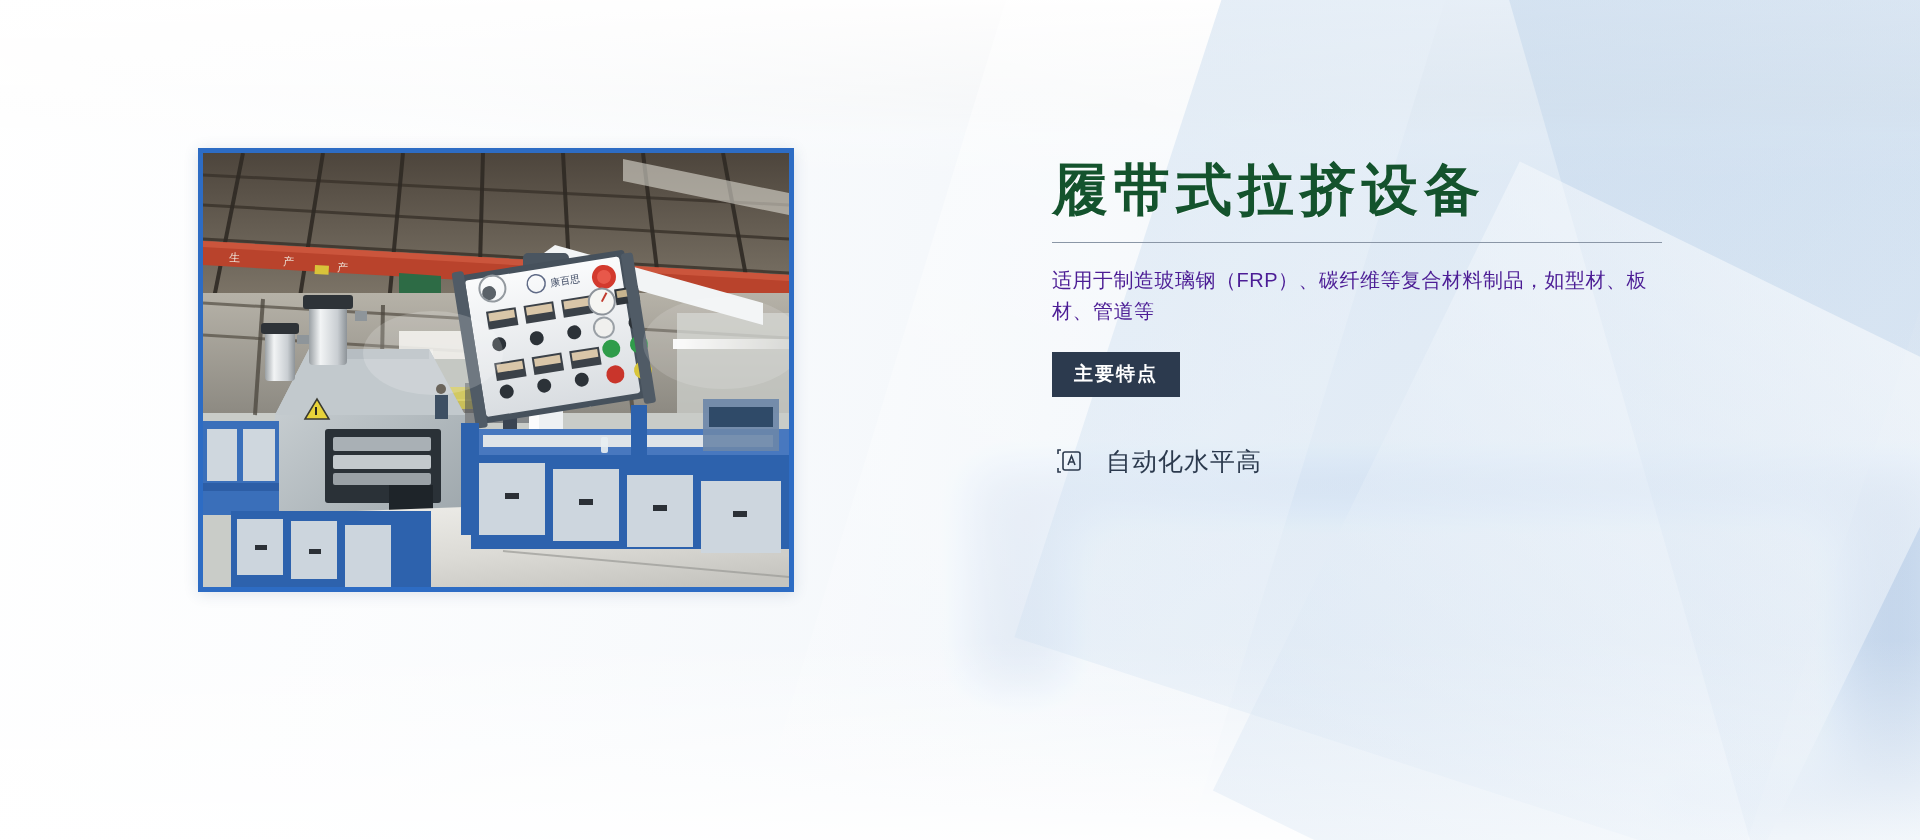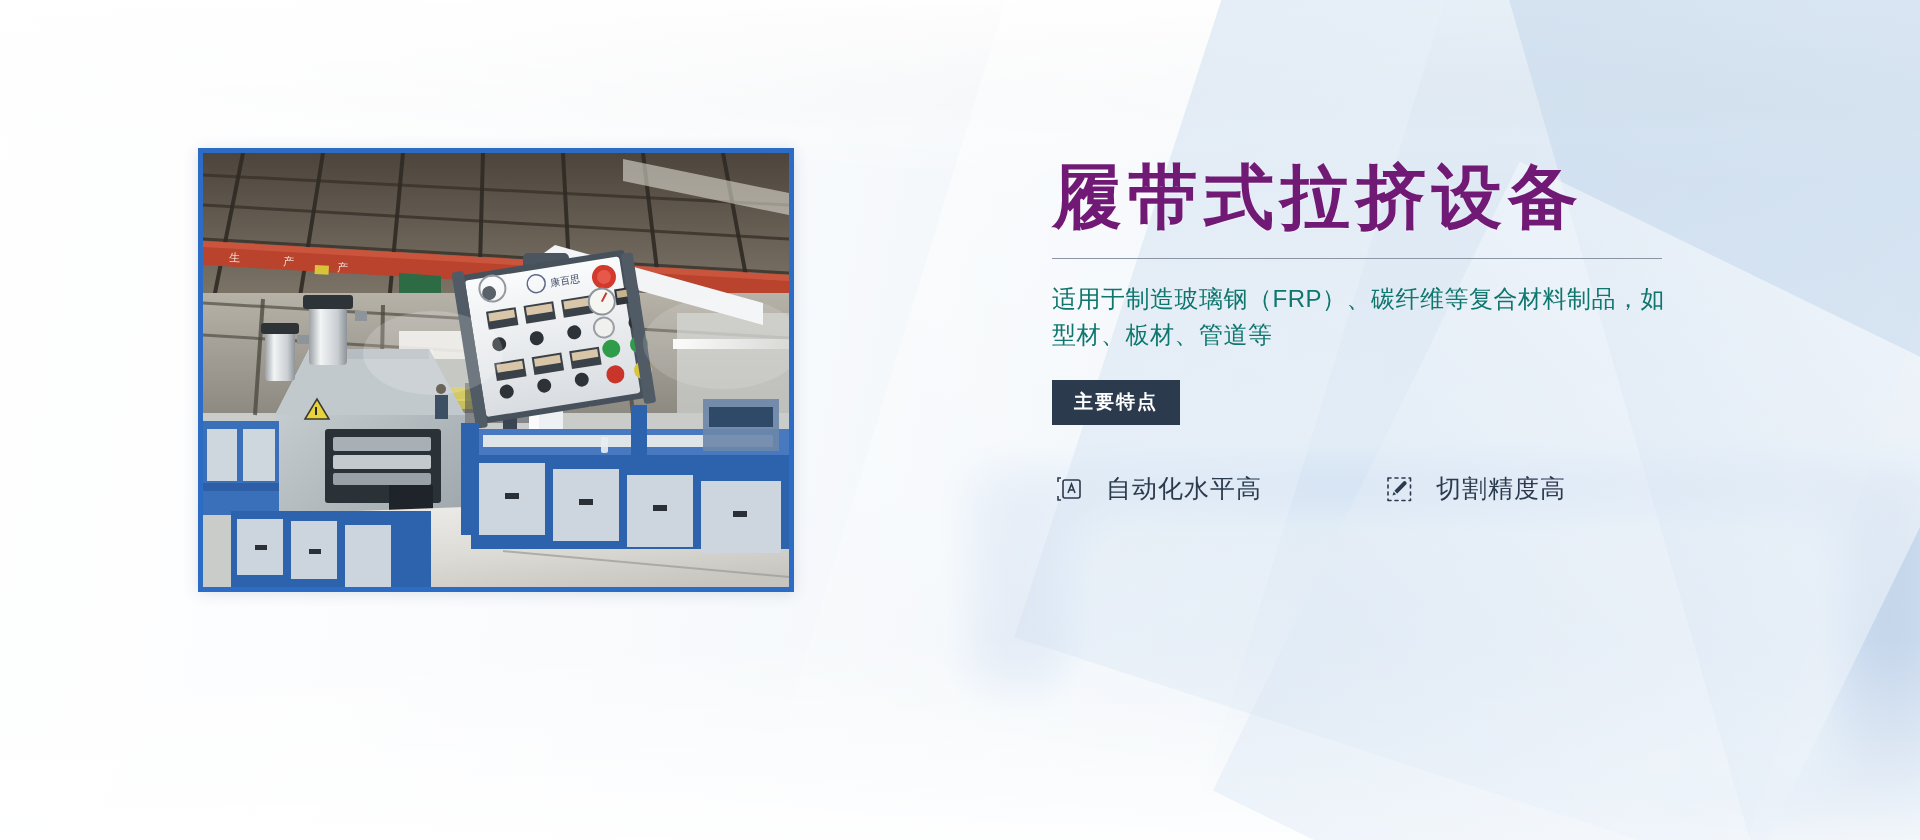--- a/index.html
+++ b/index.html
@@ -110,39 +110,39 @@
   .photo-svg { display:block; width:100%; height:100%; }
 
   
   .content {
     position: absolute;
     left: 1052px;
     top: 160px;
     width: 660px;
   }
   .headline {
-    font-size: 70px;
+    font-size: 56px;
     font-weight: 700;
-    color: #701a75;
+    color: #14532d;
     letter-spacing: 6px;
     line-height: 1.08;
     margin: 0 0 22px 0;
     text-shadow: 0 1px 0 rgba(255,255,255,0.45);
     white-space: nowrap;
   }
   .divider {
     width: 610px;
     height: 1px;
     background: #8a96a6;
     margin: 0 0 22px 0;
   }
   .desc {
-    font-size: 24px;
+    font-size: 20px;
     line-height: 1.52;
-    color: #0f766e;
+    color: #4c1d95;
     margin: 0 0 26px 0;
     width: 620px;
     letter-spacing: 0.5px;
   }
   .badge {
     display: inline-block;
     background: #2c3a4e;
     color: #ffffff;
     font-size: 19px;
     font-weight: 700;
@@ -462,28 +462,16 @@
             <path d="M14 19 L17.5 10 L21 19 M15.3 16 H19.7"></path>
           </svg>
         </span>
         <span class="flabel">自动化水平高</span>
       </div>
 
 
 
 
 
-      <div class="feature">
-        <span class="ficon">
-          <svg width="30" height="30" viewBox="0 0 30 30" fill="none" stroke="currentColor" stroke-width="1.6">
-            <path d="M4 4 h3 M11 4 h3 M18 4 h3 M25 4 h1.5 M4 26.5 h3 M11 26.5 h3 M18 26.5 h3 M25 26.5 h1.5
-                     M4 4 v3 M4 11 v3 M4 18 v3 M4 25 v1.5
-                     M26.5 4 v3 M26.5 11 v3 M26.5 18 v3 M26.5 25 v1.5" stroke-dasharray="3 3.5" stroke-linecap="round"></path>
-            <path d="M8.5 21.5 l1.4 -4.3 L19.2 7.8 a2 2 0 0 1 2.9 2.8 L12.8 20.1 Z" fill="currentColor" stroke="none"></path>
-            <path d="M9.9 17.2 l2.9 2.9" stroke="#ffffff" stroke-width="1.1"></path>
-          </svg>
-        </span>
-        <span class="flabel">切割精度高</span>
-      </div>
 
     </div>
   </div>
 </div>
 
 </body></html>

